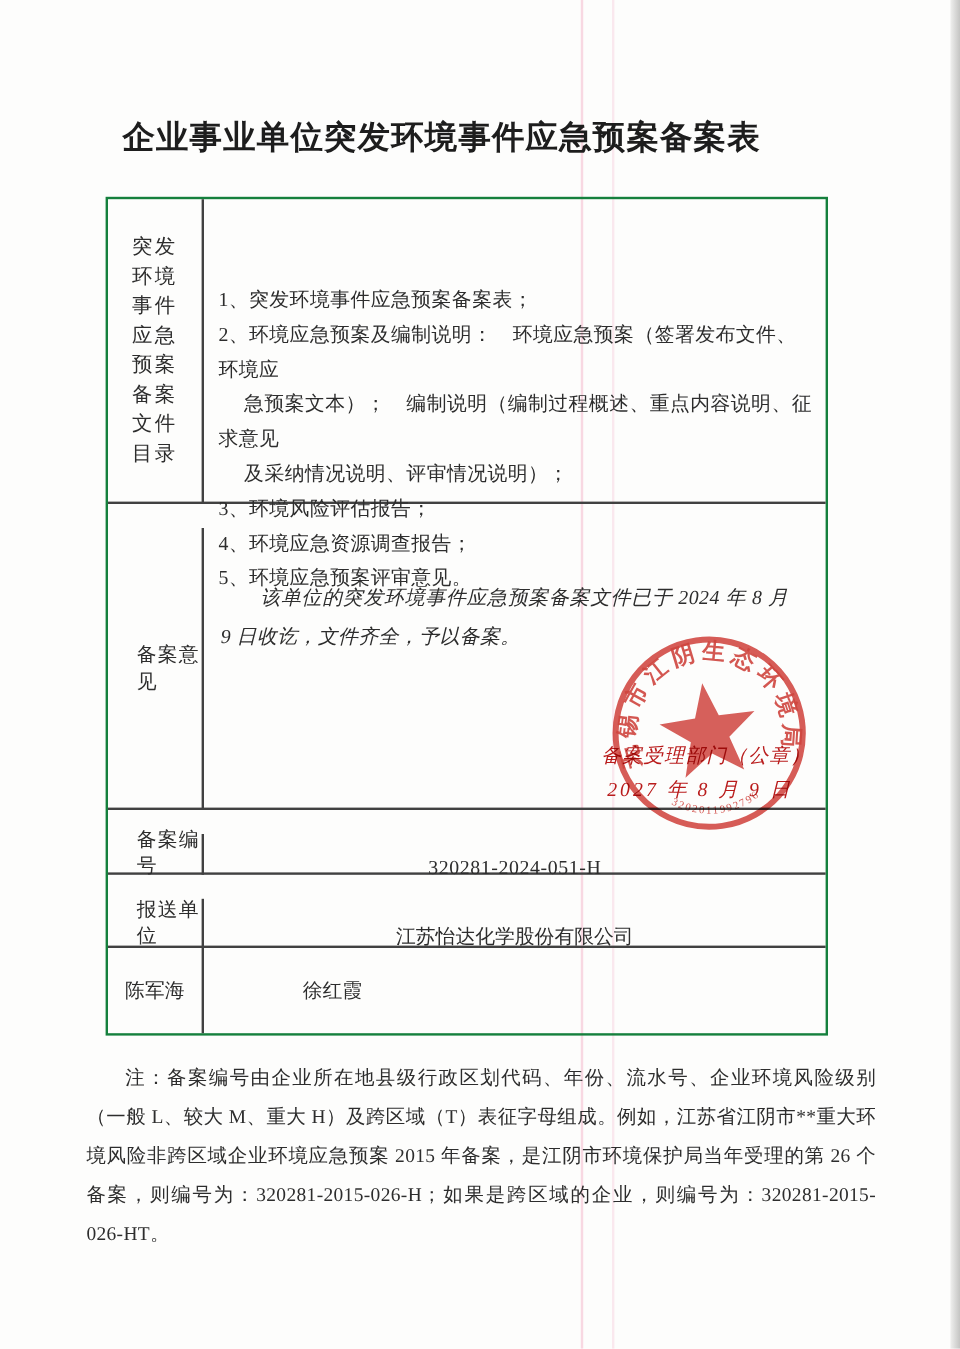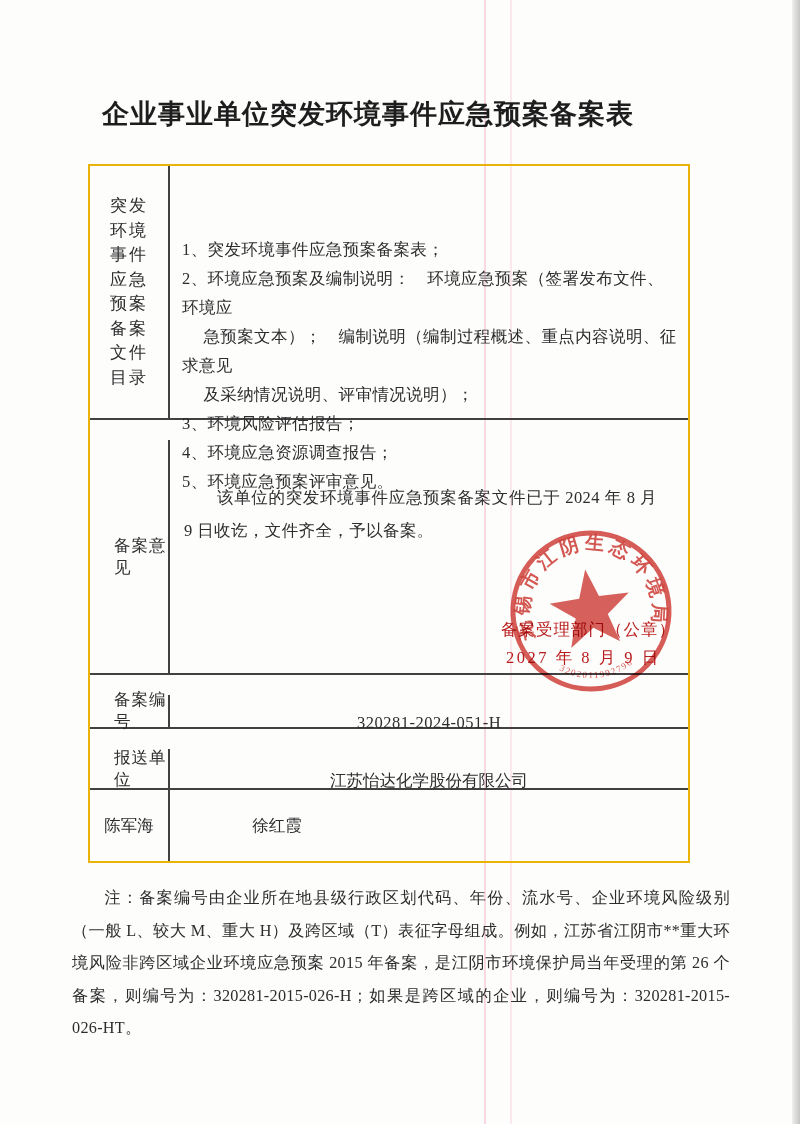--- a/index.html
+++ b/index.html
@@ -16,38 +16,38 @@
   .scan-edge{position:absolute;top:0;right:0;bottom:0;width:8px;
     background:linear-gradient(to right,rgba(160,160,158,.15),rgba(150,150,148,.55));}
   
   .doc-title{
     position:absolute;left:0;top:96px;width:736px;text-align:center;
     font-size:27px;font-weight:bold;letter-spacing:1px;color:#1d1d1d;
   }
   
   .doc-table{
     position:absolute;left:88px;top:164px;width:602px;height:699px;
-    box-sizing:border-box;border:2px solid #eab308;
+    box-sizing:border-box;border:2px solid #15803d;
     display:grid;
     grid-template-columns:80px 214px 110px auto;
     grid-template-rows:254px 255px 54px 61px auto;
     font-size:16.5px;
   }
   .cell{box-sizing:border-box;border-right:2px solid #414141;border-bottom:2px solid #414141;position:relative;}
   .cell.last-col{border-right:none;}
   .cell.last-row{border-bottom:none;}
   .span-content{grid-column:2/5;margin-top:44px;}
   .lbl{display:flex;flex-direction:column;justify-content:center;letter-spacing:1px;}
   .lbl.pad{padding-left:24px;margin-top:20px;}
   .lbl.center{align-items:center;text-align:center;}
   .catalog-label{justify-content:flex-start;padding-top:28px;align-items:center;}
   .catalog-label div{line-height:24.5px;font-size:17px;letter-spacing:2px;}
   .catalog-body{padding:25px 10px 0 12px;}
   .catalog-body div{line-height:29px;letter-spacing:.4px;white-space:pre-wrap;}
-  .opinion-body{padding:17px 31px 0 14px;}
+  .opinion-body{padding:17px 31px 0 14px;font-style:italic;}
   .opinion-text{text-indent:2em;line-height:33px;text-align:justify;letter-spacing:.4px;margin:0;}
   .sig-line{position:absolute;letter-spacing:1px;white-space:nowrap;font-size:16.5px;color:#b91c1c;}
   .sig-label{left:331px;top:155px;}
   .sig-date{left:336px;top:183px;letter-spacing:2.5px;}
   .vcenter{display:flex;align-items:center;justify-content:center;text-align:center;}
   .serial-value{letter-spacing:.5px;}
   .two-line div{line-height:22px;}
   
   .stamp{
     position:absolute;left:505px;top:525px;width:172px;height:172px;

